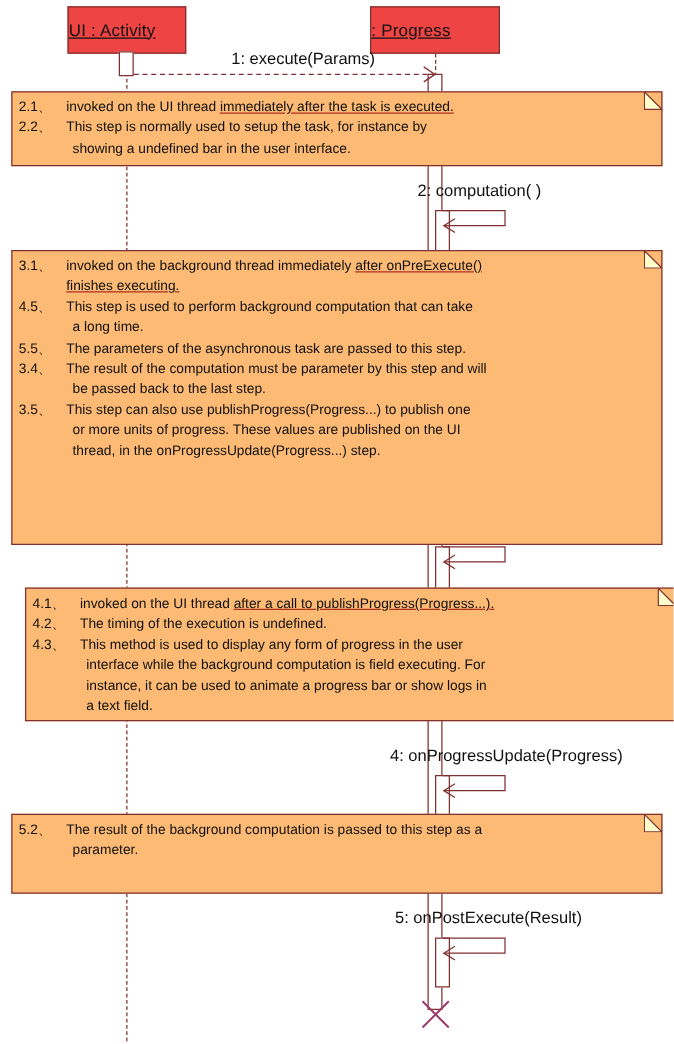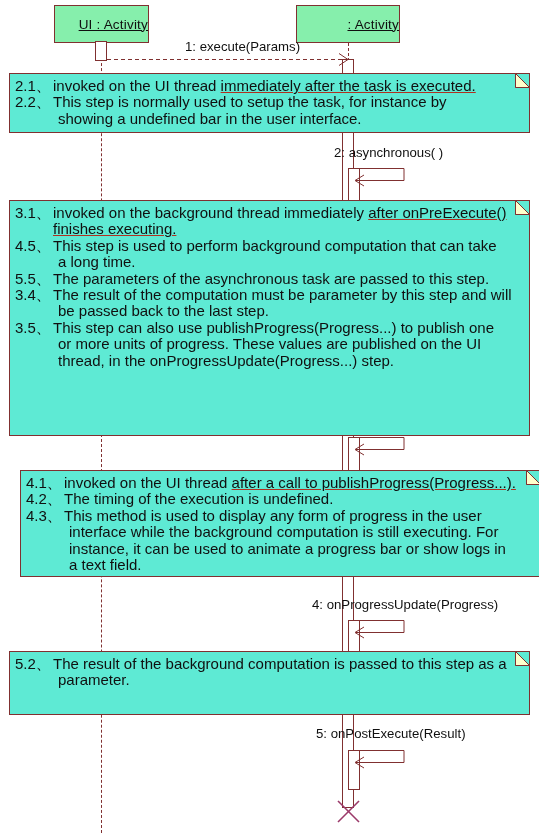--- a/index.html
+++ b/index.html
@@ -12,25 +12,25 @@
     width: 539px;
     height: 835px;
     background: #ffffff;
     font-family: "Liberation Sans", sans-serif;
     overflow: hidden;
   }
   
   .actor-box {
     position: absolute;
     box-sizing: border-box;
-    background: #86efac;
+    background: #ef4444;
     border: 1px solid #803030;
     display: flex;
     align-items: center;
-    justify-content: flex-end;
+    justify-content: flex-start;
   }
   .actor-label {
     font-size: 13.5px;
     color: #101010;
     text-decoration: underline;
     white-space: nowrap;
     letter-spacing: 0.2px;
   }
   
   .lifeline {
@@ -42,24 +42,24 @@
   .activation {
     position: absolute;
     box-sizing: border-box;
     background: #ffffff;
     border: 1px solid #803030;
   }
   
   .note {
     position: absolute;
     box-sizing: border-box;
-    background: #5eead4;
+    background: #fdba74;
     border: 1px solid #803030;
     padding: 4px 6px 5px 5px;
-    font-size: 15px;
+    font-size: 11px;
     line-height: 16.4px;
     color: #101010;
   }
   .note .fold {
     position: absolute;
     top: -1px;
     right: -1px;
     width: 15px;
     height: 15px;
     overflow: hidden;
@@ -109,37 +109,37 @@
 
 <div id="diagram">
 
   <div class="lifeline" style="left:101px; top:43px; height:790px;"></div>
   <div class="lifeline" style="left:348px; top:43px; height:765px;"></div>
 
   <div class="actor-box" style="left:54px; top:5px; width:95px; height:38px;">
     <span class="actor-label">UI : Activity</span>
   </div>
   <div class="actor-box" style="left:296px; top:5px; width:104px; height:38px;">
-    <span class="actor-label">: Activity</span>
+    <span class="actor-label">: Progress</span>
   </div>
 
   <div class="activation" style="left:95px; top:41px; width:12px; height:20px;"></div>
 
   <div class="activation" style="left:342px; top:59px; width:12px; height:749px;"></div>
 
   <div class="activation" style="left:348px; top:168px; width:12px; height:40px;"></div>
 
   <div class="activation" style="left:348px; top:437px; width:12px; height:40px;"></div>
 
   <div class="activation" style="left:348px; top:620px; width:12px; height:40px;"></div>
 
   <div class="activation" style="left:348px; top:750px; width:12px; height:40px;"></div>
 
   <div class="msg-label" style="left:154px; top:39px;">1: execute(Params)</div>
-  <div class="msg-label" style="left:303px; top:145px;">2: asynchronous( )</div>
+  <div class="msg-label" style="left:303px; top:145px;">2: computation( )</div>
   <div class="msg-label" style="left:277px; top:414px;">3: doInBackground(Params)</div>
   <div class="msg-label" style="left:281px; top:597px;">4: onProgressUpdate(Progress)</div>
   <div class="msg-label" style="left:285px; top:726px;">5: onPostExecute(Result)</div>
 
   <div class="note" style="left:9px; top:73px; width:521px; height:60px;">
     <div class="fold">
       <svg width="15" height="15" viewBox="0 0 15 15">
         <path d="M0.5 0.5 L14.5 14.5 L0.5 14.5 Z" fill="#ffffcc" stroke="#803030" stroke-width="1"></path>
         <path d="M0.5 0.5 L0.5 14.5" stroke="#803030" stroke-width="1"></path>
       </svg>
@@ -204,21 +204,21 @@
       <span class="note-txt"><span>invoked on the UI thread </span><span class="ul-red">after a call to publishProgress(Progress...).</span></span>
     </div>
     <div class="note-line">
       <span class="note-num">4.2、</span>
       <span class="note-txt">The timing of the execution is undefined.</span>
     </div>
     <div class="note-line">
       <span class="note-num">4.3、</span>
       <span class="note-txt">This method is used to display any form of progress in the user</span>
     </div>
-    <div class="note-cont">interface while the background computation is still executing. For</div>
+    <div class="note-cont">interface while the background computation is field executing. For</div>
     <div class="note-cont">instance, it can be used to animate a progress bar or show logs in</div>
     <div class="note-cont">a text field.</div>
   </div>
 
   <div class="note" style="left:9px; top:651px; width:521px; height:64px;">
     <div class="fold">
       <svg width="15" height="15" viewBox="0 0 15 15">
         <path d="M0.5 0.5 L14.5 14.5 L0.5 14.5 Z" fill="#ffffcc" stroke="#803030" stroke-width="1"></path>
         <path d="M0.5 0.5 L0.5 14.5" stroke="#803030" stroke-width="1"></path>
       </svg>

